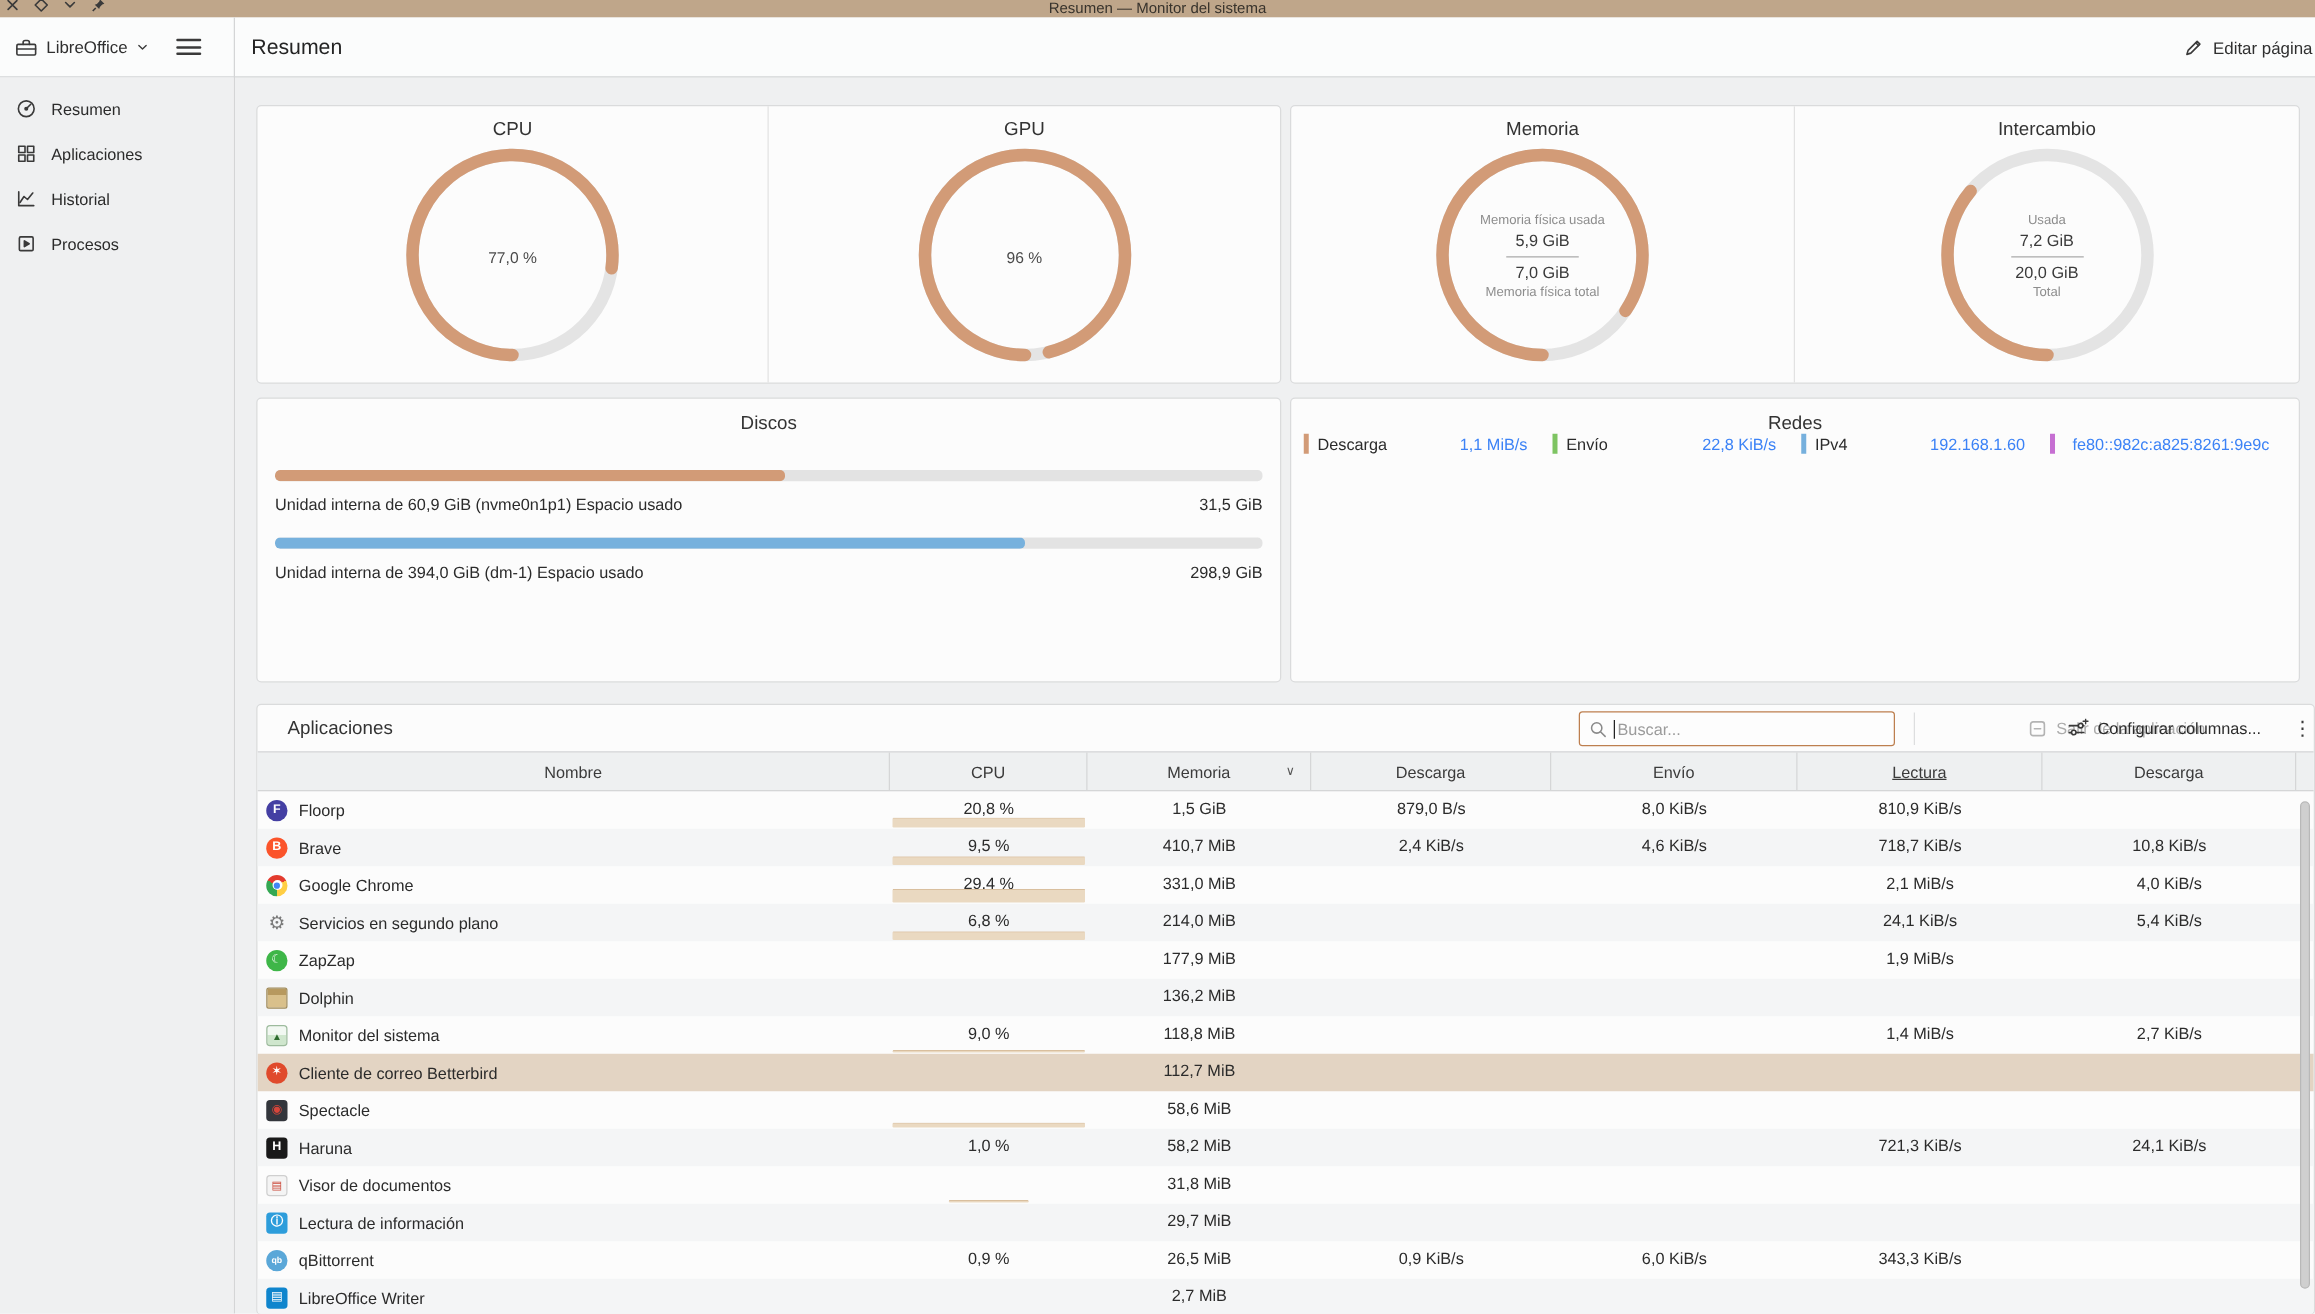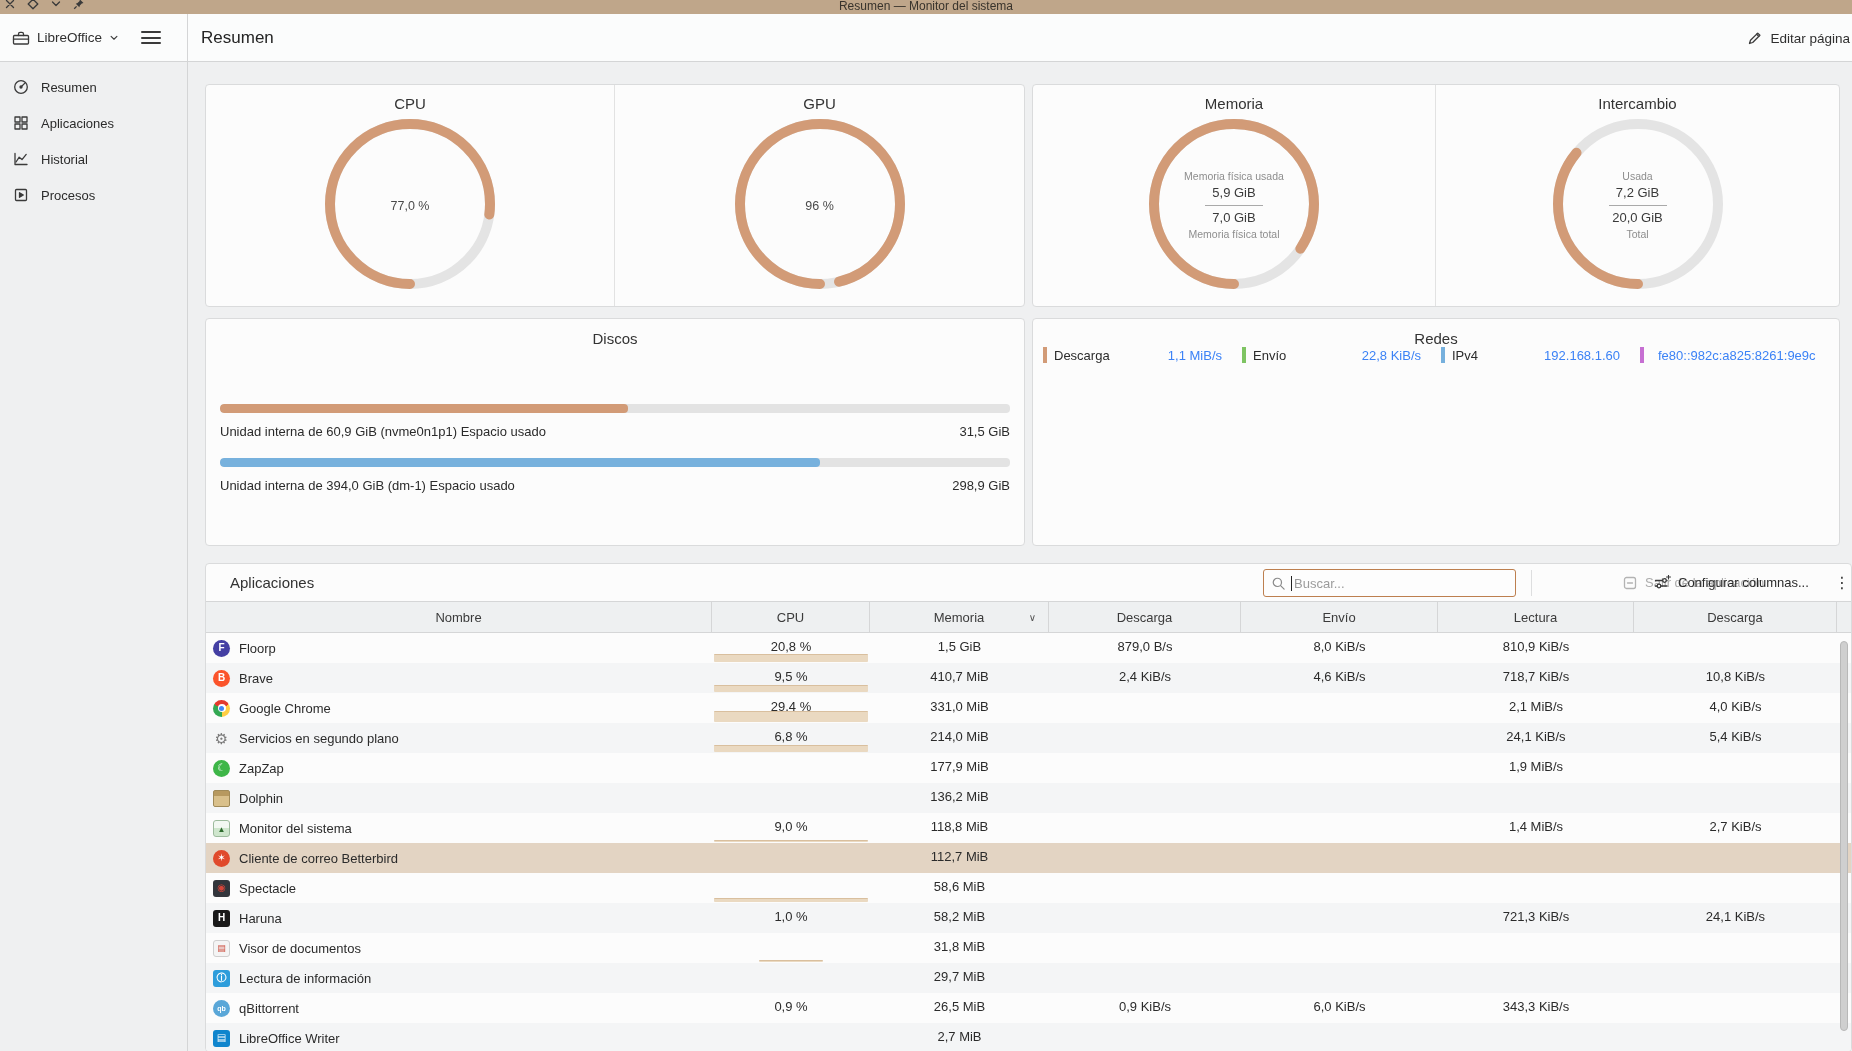--- a/index.html
+++ b/index.html
@@ -261,21 +261,21 @@
               <div class="g-line"></div>
               <div class="g-big">20,0 GiB</div>
               <div class="g-small">Total</div>
             </div></div>
         </div>
     </div>
   </div>
 
   <div class="card" style="left:205px; top:318px; width:820px; height:228px;">
     <div class="card-title">Discos</div>
-    <div class="disk-area" id="disk-area" style="margin-top:57px">
+    <div class="disk-area" id="disk-area" style="margin-top:29px">
         <div class="disk-item">
           <div class="disk-bar">
             <div class="disk-fill" style="width:51.7%;background:#d29b77"></div>
           </div>
           <div class="disk-labels">
             <span>Unidad interna de 60,9 GiB (nvme0n1p1) Espacio usado</span>
             <span>31,5 GiB</span>
           </div>
         </div>
         <div class="disk-item">
@@ -358,21 +358,21 @@
         <div class="th" style="width: 179px;">
           <span>Memoria</span>
           <span class="sortchev">∨</span>
         </div>
         <div class="th" style="width: 192px;">
           <span>Descarga</span>
         </div>
         <div class="th" style="width: 197px;">
           <span>Envío</span>
         </div>
-        <div class="th" style="width: 196px;">
+        <div class="th" style="width: 196px; text-decoration: underline;">
           <span>Lectura</span>
         </div>
         <div class="th" style="width: 203px;">
           <span>Descarga</span>
         </div>
         <div class="th th-spacer"></div>
       </div>
     <div class="tbody" id="tbody">
         <div class="row">
           <div class="cell c-name" style="width: 506px;">

